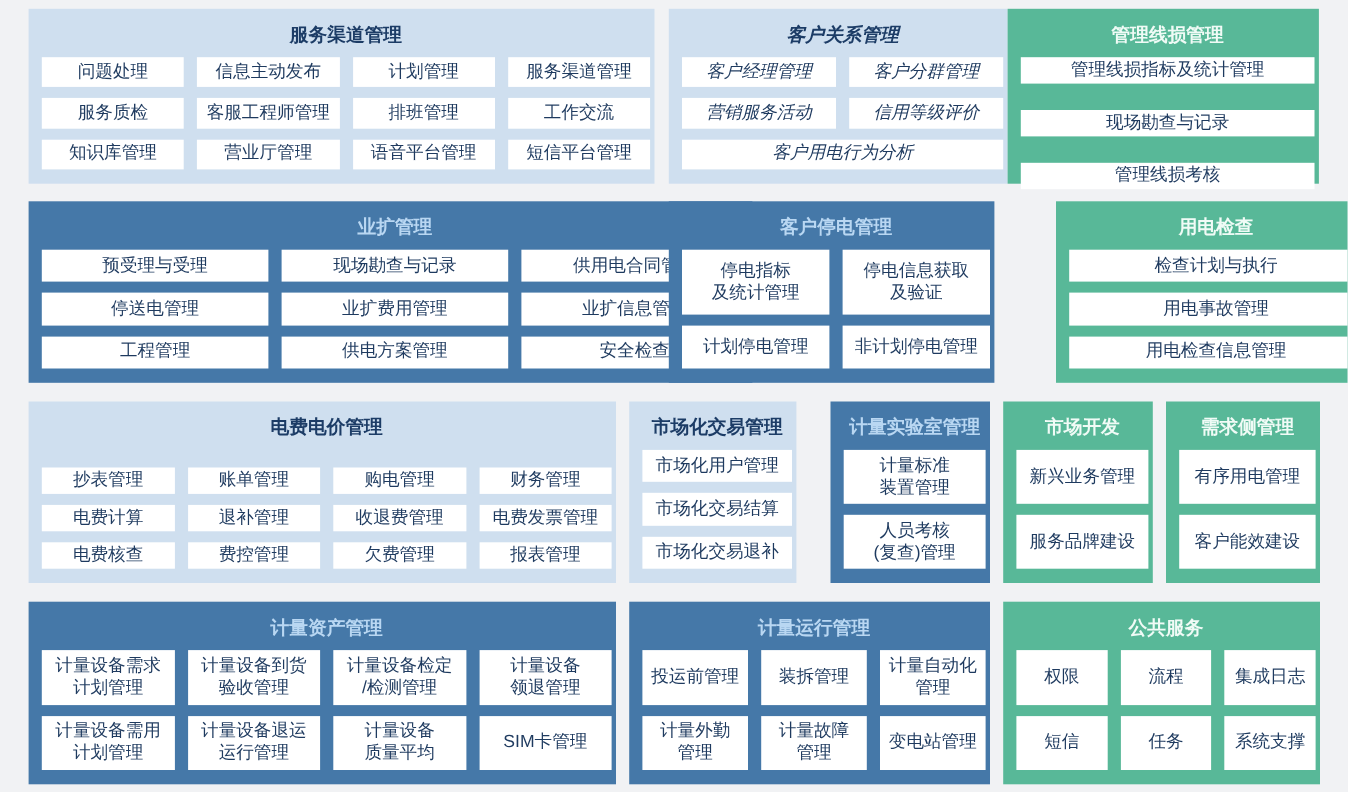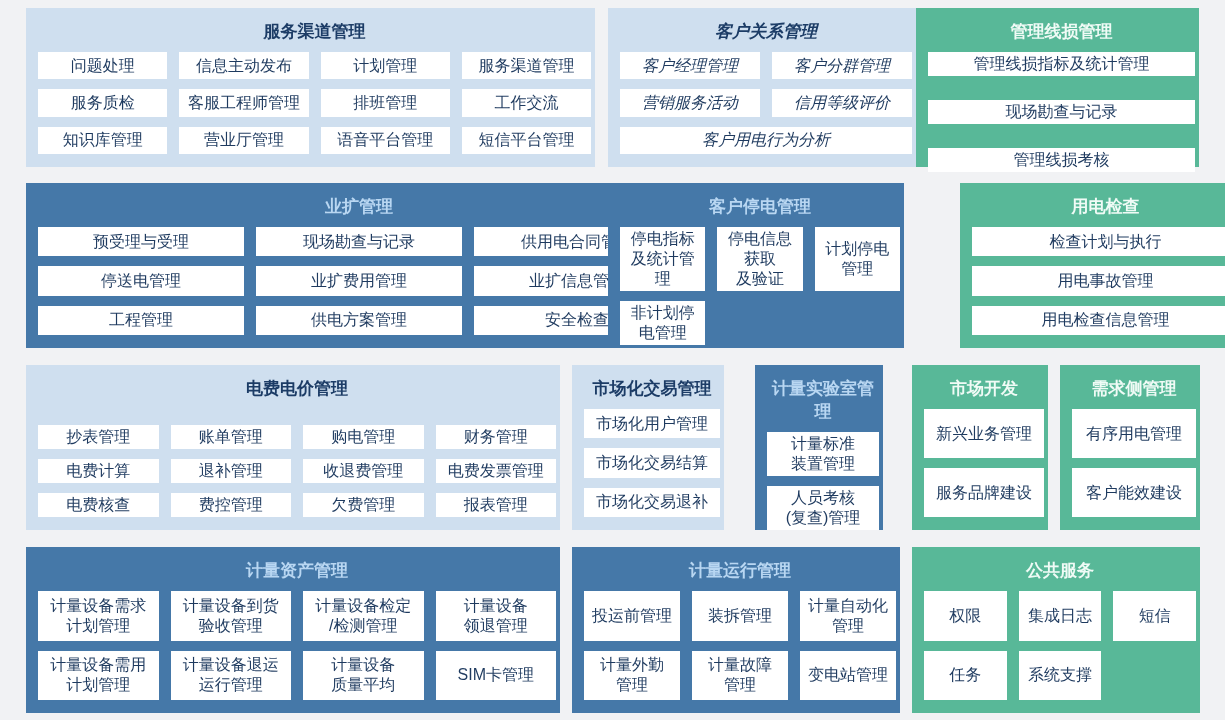--- a/index.html
+++ b/index.html
@@ -88,21 +88,21 @@
         <div class="module">停送电管理</div>
         <div class="module">业扩费用管理</div>
         <div class="module">业扩信息管理</div>
         <div class="module">工程管理</div>
         <div class="module">供电方案管理</div>
         <div class="module">安全检查</div>
       </div>
     </section>
     <section class="block" style="--block-bg: #4578a8; --title-color: #b9d7f2; left: 608px; top: 183px; width: 296px; height: 165px;">
       <div class="block-title">客户停电管理</div>
-      <div class="block-grid" style="grid-template-columns: repeat(3, 1fr);">
+      <div class="block-grid" style="grid-template-columns: repeat(2, 1fr);">
         <div class="module">停电指标
 及统计管理</div>
         <div class="module">停电信息获取
 及验证</div>
         <div class="module">计划停电管理</div>
         <div class="module">非计划停电管理</div>
       </div>
     </section>
     <section class="block" style="--block-bg: #58b898; --title-color: #f0fbf6; left: 916px; top: 183px; width: 283px; height: 165px; margin-left: 44px;">
       <div class="block-title">用电检查</div>
@@ -130,21 +130,21 @@
       </div>
     </section>
     <section class="block" style="--block-bg: #cfdfef; --title-color: #1c3c66; left: 572px; top: 365px; width: 152px; height: 165px;">
       <div class="block-title">市场化交易管理</div>
       <div class="block-grid" style="grid-template-columns: repeat(1, 1fr);">
         <div class="module">市场化用户管理</div>
         <div class="module">市场化交易结算</div>
         <div class="module">市场化交易退补</div>
       </div>
     </section>
-    <section class="block" style="--block-bg: #4578a8; --title-color: #b9d7f2; left: 755px; top: 365px; width: 128px; height: 165px;">
+    <section class="block" style="--block-bg: #4578a8; --title-color: #b9d7f2; left: 755px; top: 365px; width: 145px; height: 165px;">
       <div class="block-title">计量实验室管理</div>
       <div class="block-grid" style="grid-template-columns: repeat(1, 1fr);">
         <div class="module">计量标准
 装置管理</div>
         <div class="module">人员考核
 (复查)管理</div>
       </div>
     </section>
     <section class="block" style="--block-bg: #58b898; --title-color: #f0fbf6; left: 912px; top: 365px; width: 136px; height: 165px;">
       <div class="block-title">市场开发</div>
@@ -191,19 +191,20 @@
 管理</div>
         <div class="module">计量故障
 管理</div>
         <div class="module">变电站管理</div>
       </div>
     </section>
     <section class="block" style="--block-bg: #58b898; --title-color: #f0fbf6; left: 912px; top: 547px; width: 288px; height: 166px;">
       <div class="block-title">公共服务</div>
       <div class="block-grid" style="grid-template-columns: repeat(3, 1fr);">
         <div class="module">权限</div>
+        <div class="module">流程</div>
         <div class="module">集成日志</div>
         <div class="module">短信</div>
         <div class="module">任务</div>
         <div class="module">系统支撑</div>
       </div>
     </section>
   </div>
 
 </body></html>

